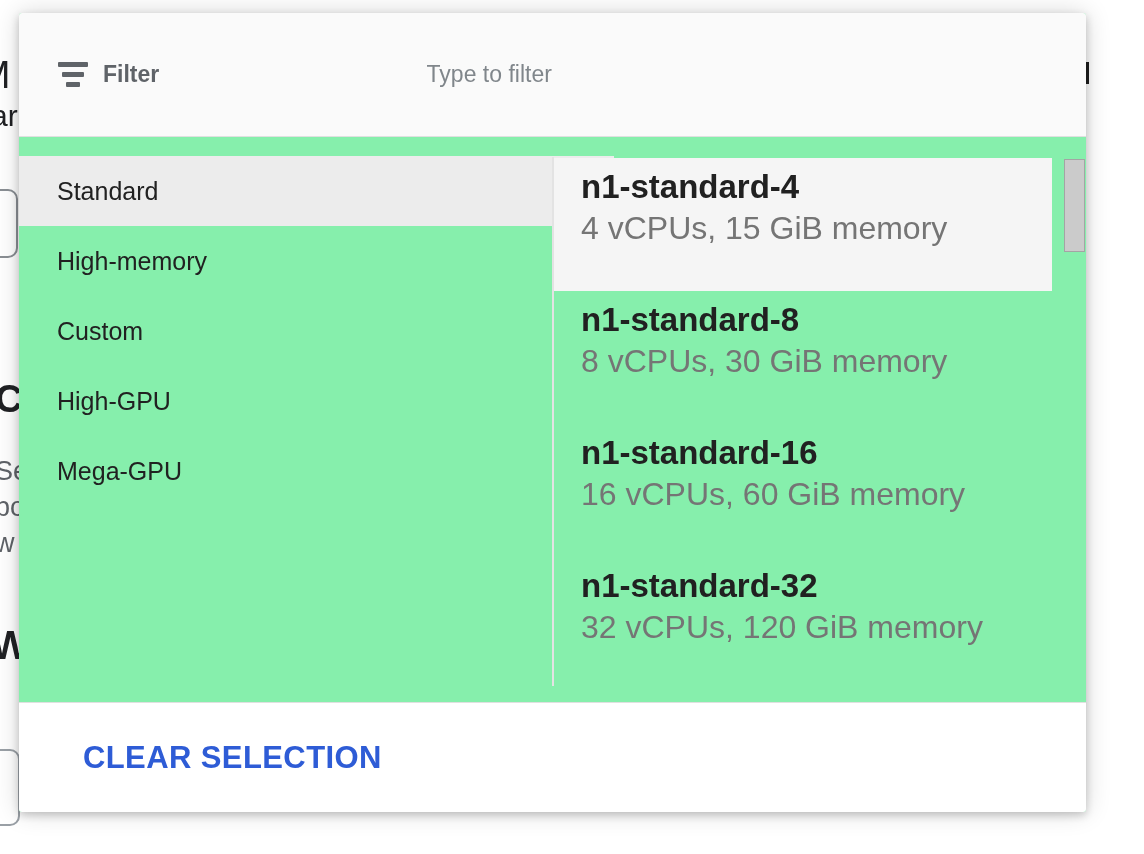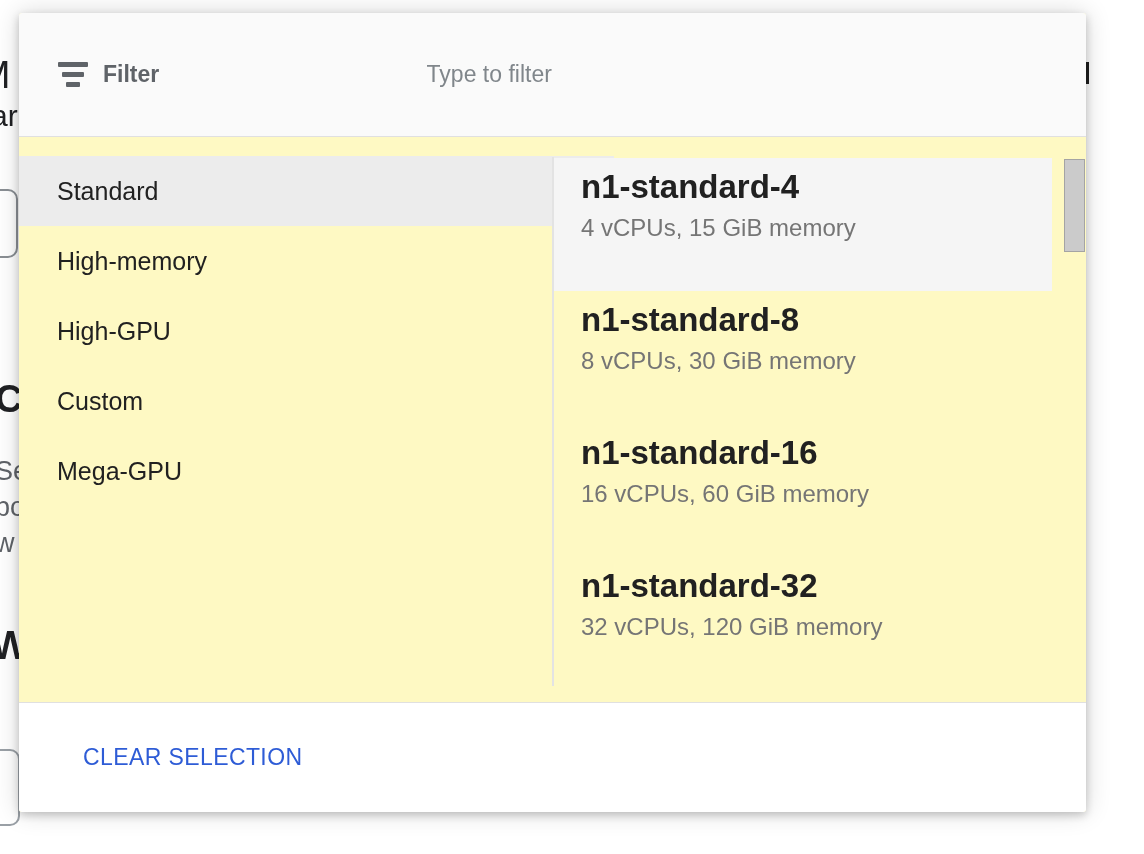--- a/index.html
+++ b/index.html
@@ -29,21 +29,21 @@
     border:2px solid #9aa0a6; border-radius:10px; background:#fff; z-index:1;
   }
   .bg-edge-frag {
     position:absolute; left:1084px; top:62px; width:5px; height:22px;
     background:#1f1f1f; z-index:2;
   }
 
   
   .panel {
     position:absolute; left:19px; top:13px; width:1067px; height:799px;
-    background:#fef9c3; border-radius:3px; z-index:10;
+    background:#86efac; border-radius:3px; z-index:10;
     box-shadow:0 3px 8px rgba(0,0,0,.20), 0 0 26px rgba(0,0,0,.16);
   }
 
   
   .filter-header {
     position:absolute; left:0; top:0; right:0; height:124px;
     background:#fafafa; border-bottom:1px solid #e0e0e0;
     border-radius:3px 3px 0 0;
     display:flex; align-items:center; padding-left:39px;
   }
@@ -82,39 +82,39 @@
     position:absolute; left:535px; top:20px; right:0; bottom:0;
   }
   .machine-item {
     width:498px; height:133px; padding:14px 0 0 27px; cursor:pointer;
   }
   .machine-item.selected { background:#f5f5f5; }
   .machine-name {
     font-size:33px; font-weight:700; color:#212121; line-height:30px;
   }
   .machine-specs {
-    font-size:24px; color:#757575; line-height:30px; margin-top:11px;
+    font-size:32px; color:#757575; line-height:30px; margin-top:11px;
   }
 
   
   .scrollbar-thumb {
     position:absolute; right:1px; top:146px; width:21px; height:93px;
     background:#cbcbcb; border:1px solid #a4a4a4;
   }
 
   
   .picker-footer {
     position:absolute; left:0; right:0; bottom:0; height:110px;
     border-top:1px solid #e0e0e0; background:#fff;
     border-radius:0 0 3px 3px;
     display:flex; align-items:center; padding-left:56px;
   }
   .clear-selection-button {
     background:none; border:none; cursor:pointer; font-family:inherit;
-    font-size:23px; font-weight:400; letter-spacing:.4px; color:#2e5cd6; padding:10px 8px;
+    font-size:31px; font-weight:700; letter-spacing:.4px; color:#2e5cd6; padding:10px 8px;
   }
 </style>
 </head>
 <body>
 
 <div class="page">
 
   <span class="bg-frag frag-m">M</span>
   <span class="bg-frag frag-ar">ar</span>
   <div class="bg-select-frag"></div>
@@ -136,22 +136,22 @@
       </div>
       <span class="filter-label">Filter</span>
       <input class="filter-input" type="text" placeholder="Type to filter" style="">
     </div>
 
     <div class="picker-body">
 
       <div class="category-col">
         <div class="category-item selected">Standard</div>
         <div class="category-item">High-memory</div>
+        <div class="category-item">Custom</div>
         <div class="category-item">High-GPU</div>
-        <div class="category-item">Custom</div>
         <div class="category-item">Mega-GPU</div>
       </div>
 
       <div class="col-divider"></div>
 
       <div class="machine-col">
         <div class="machine-item selected">
           <div class="machine-name">n1-standard-4</div>
           <div class="machine-specs">4 vCPUs, 15 GiB memory</div>
         </div>

